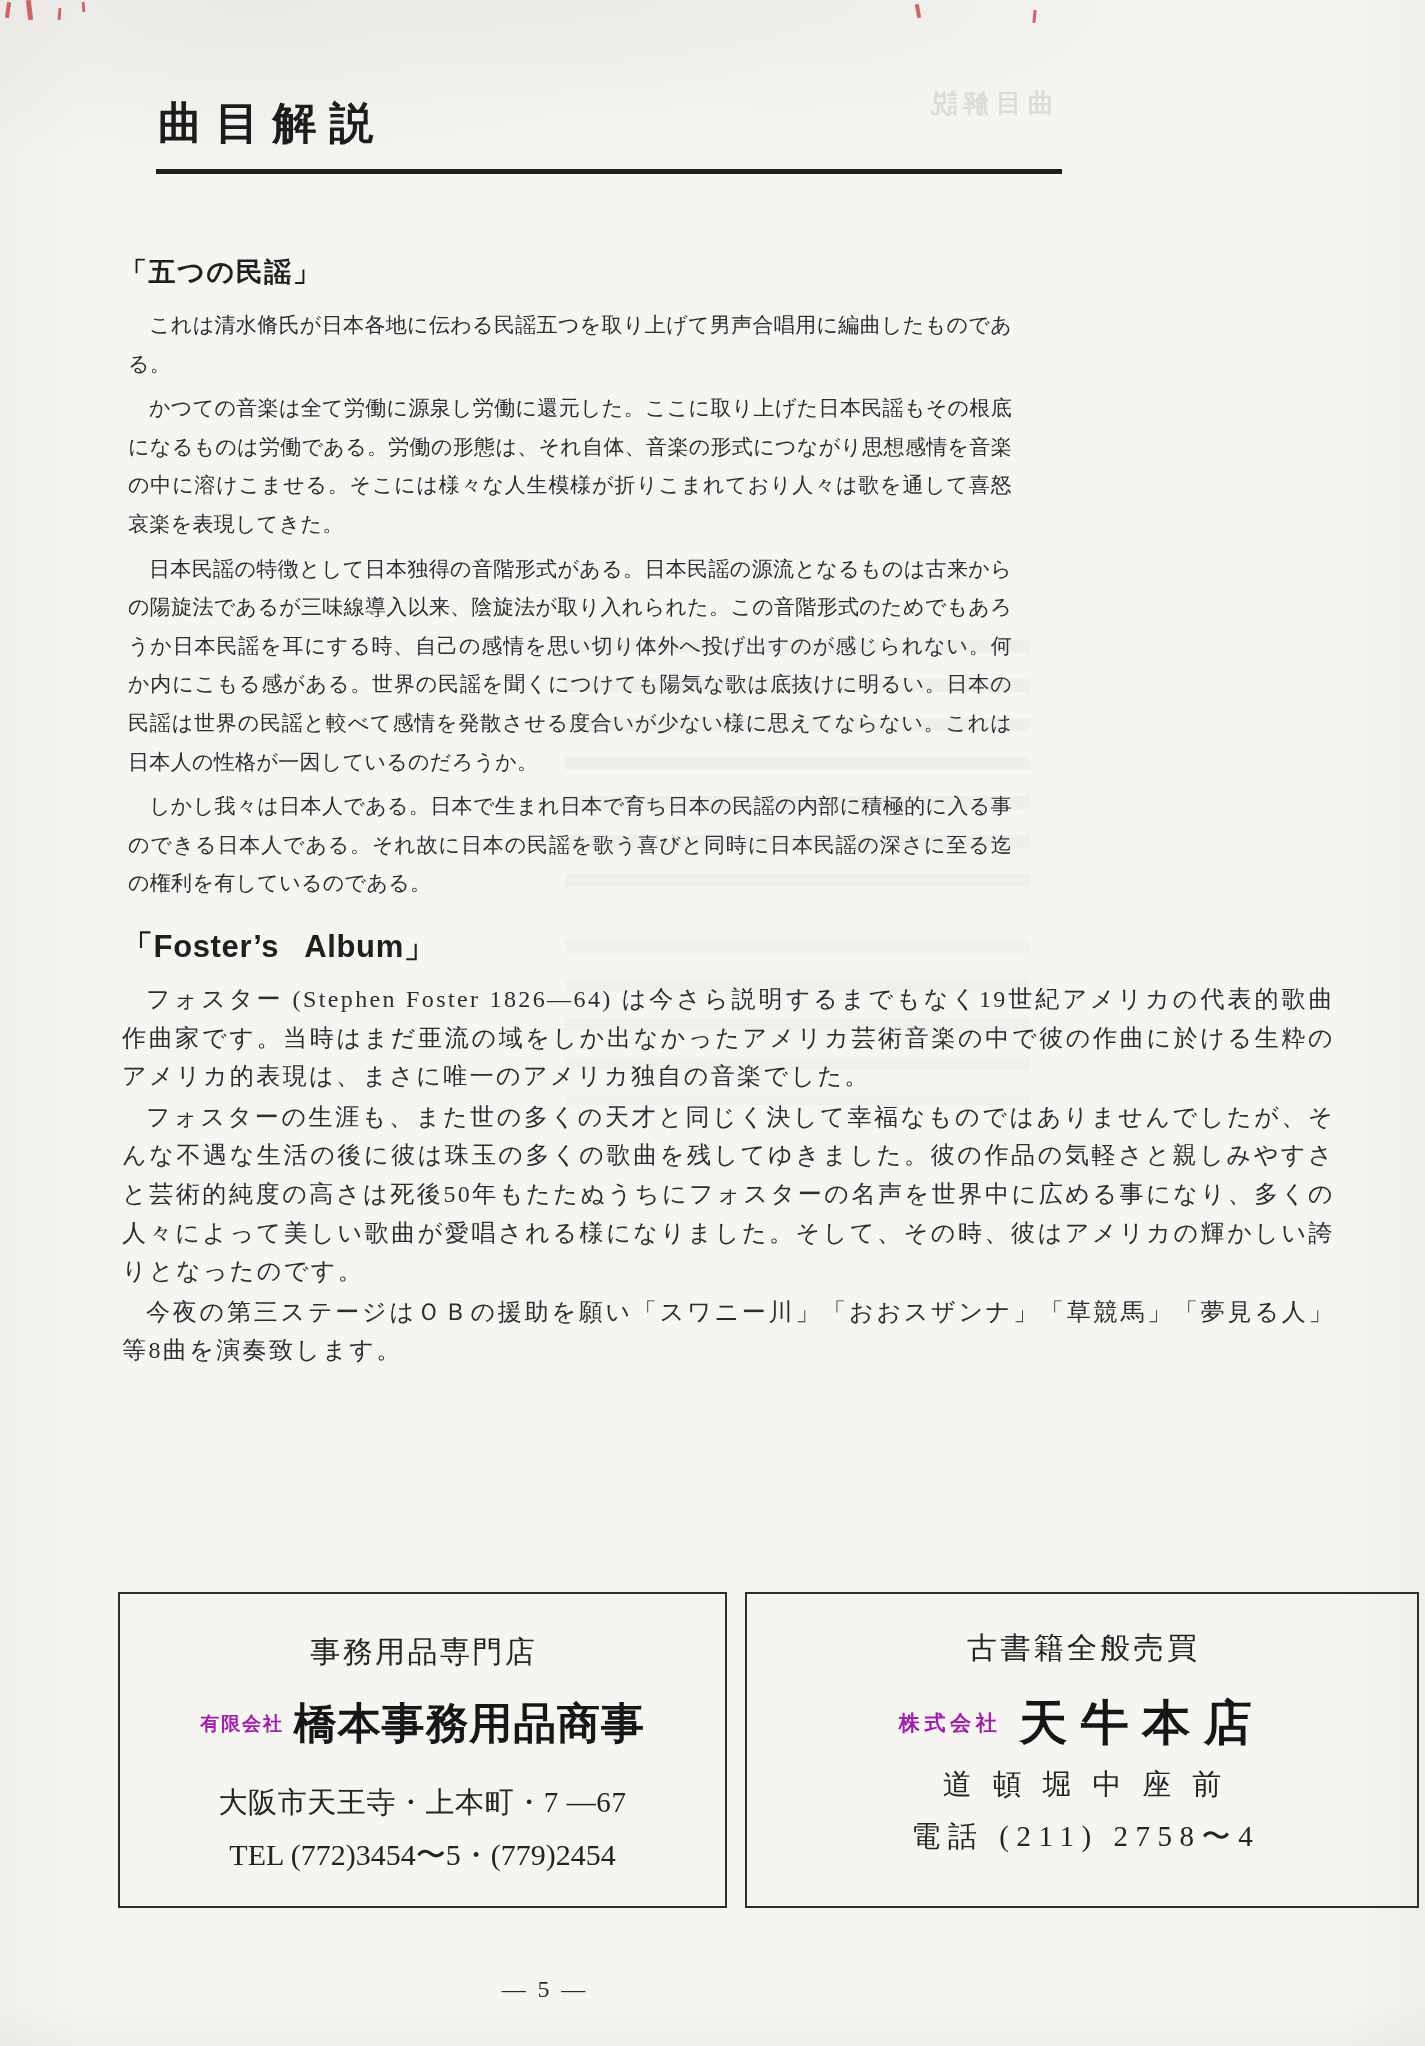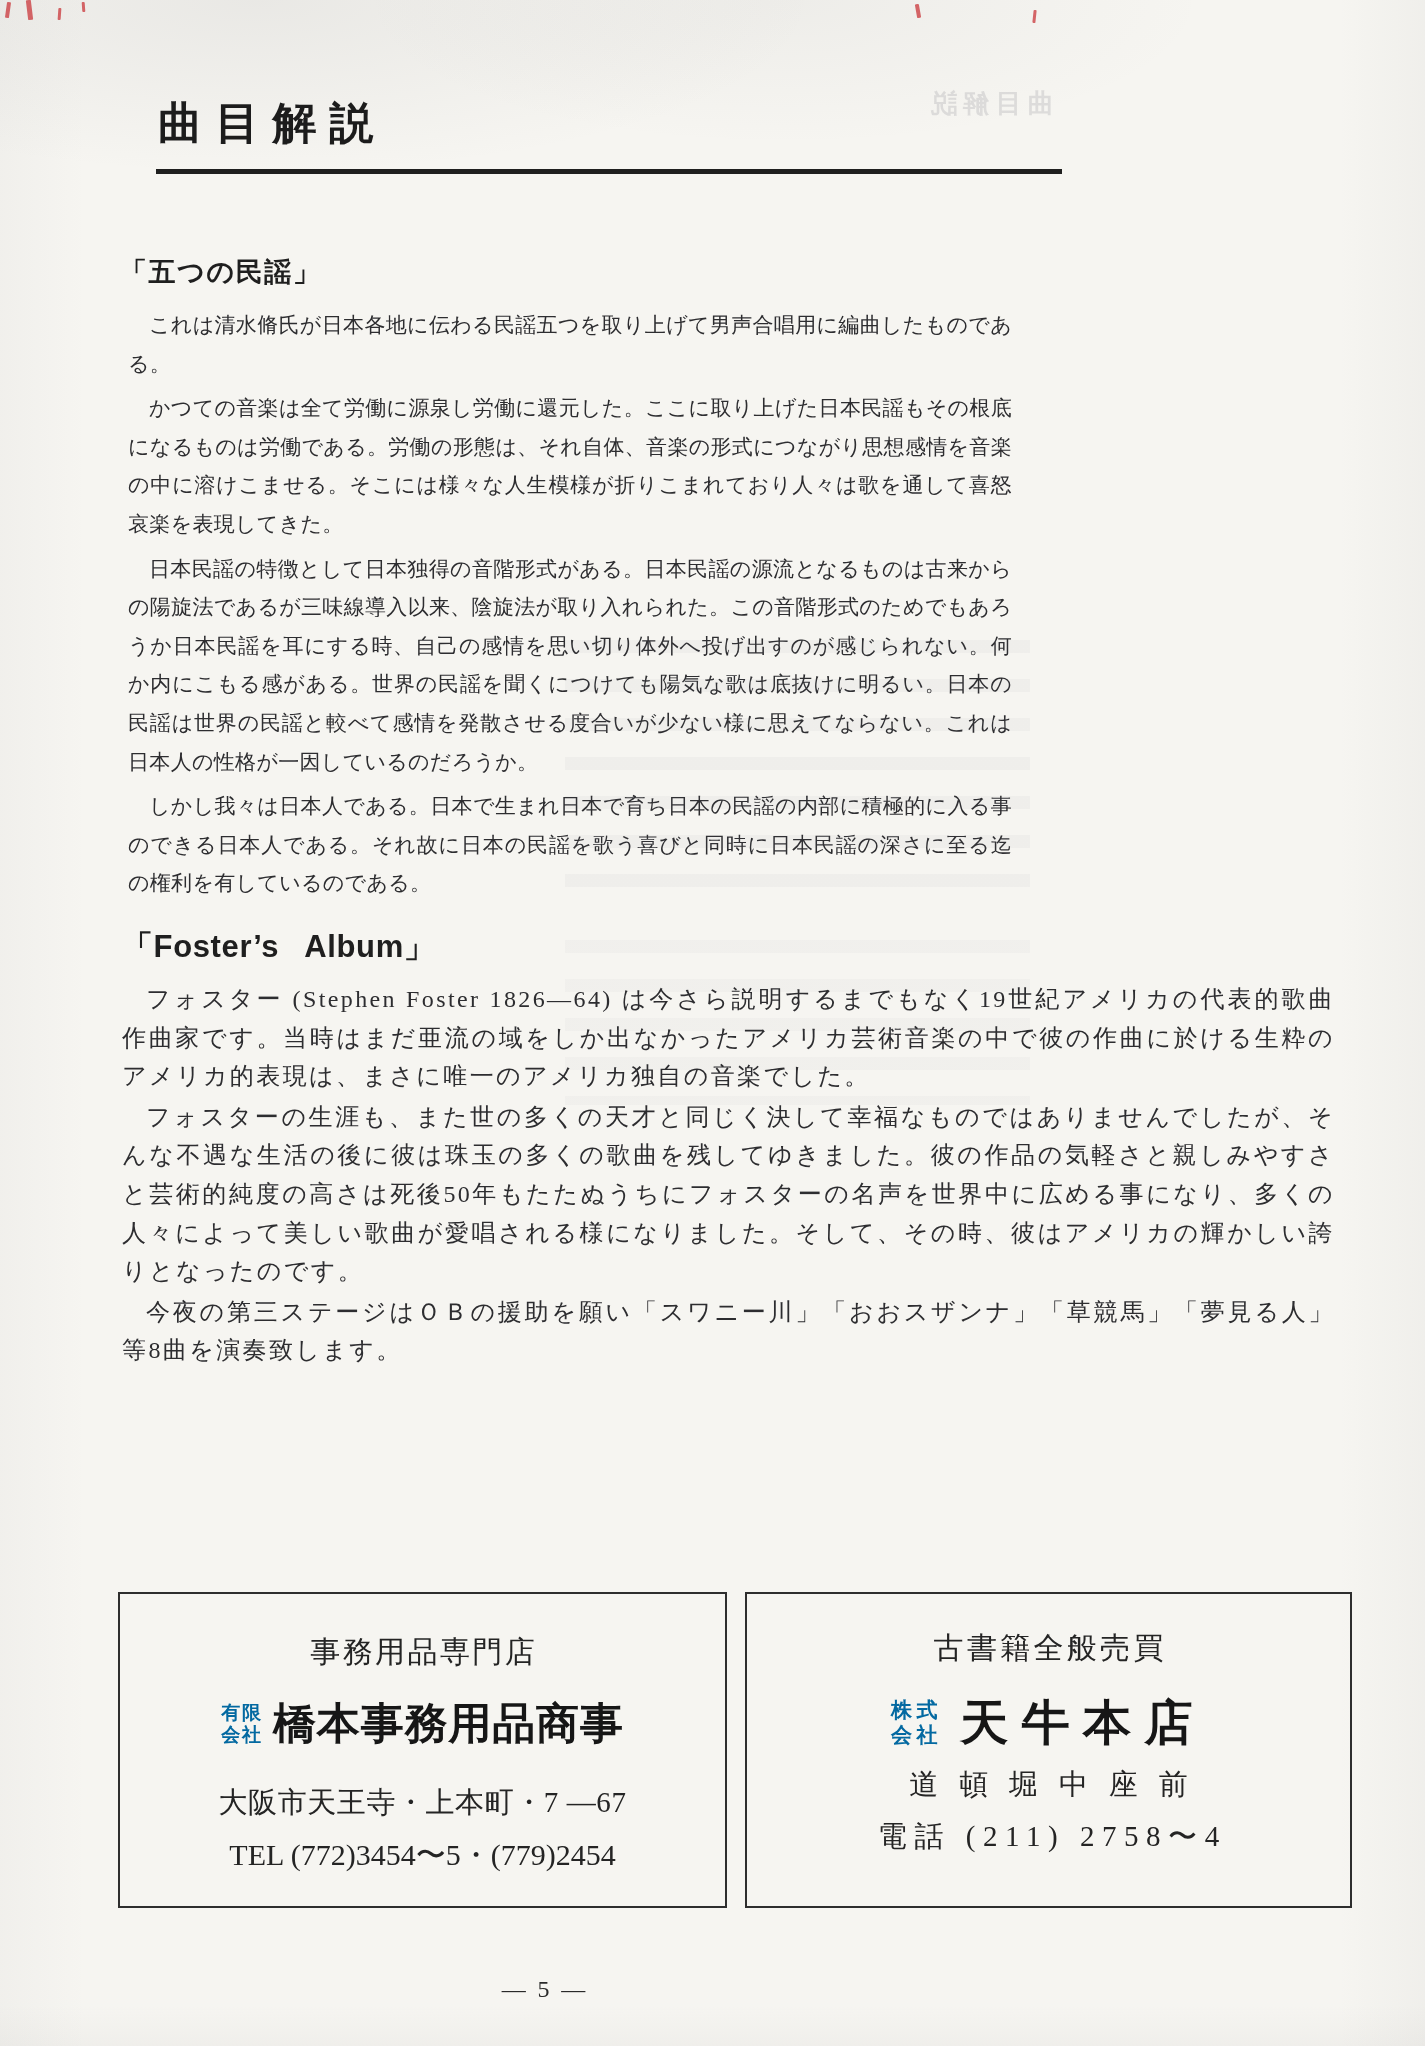--- a/index.html
+++ b/index.html
@@ -69,29 +69,29 @@
   .ghost-b{ left:565px; top:940px; width:465px; height:165px;
     background:repeating-linear-gradient(to bottom, rgba(110,110,125,0.040) 0 13px, transparent 13px 39px); }
 
   
   .ad{
     position:absolute; top:1592px; height:316px; box-sizing:border-box;
     border:2px solid #2e2e2e; display:flex; flex-direction:column; align-items:center;
     color:#242424;
   }
   .ad-left{ left:118px; width:609px; }
-  .ad-right{ left:745px; width:607px; }
+  .ad-right{ left:745px; width:674px; }
   .ad-tagline{ margin-top:38px; font-size:30px; letter-spacing:0.08em; text-indent:0.08em; white-space:nowrap; }
   .ad-right .ad-tagline{ letter-spacing:0.11em; text-indent:0.11em; margin-top:34px; }
   .ad-company{ display:flex; align-items:center; margin-top:22px; }
   .ad-prefix{
-    display:flex; flex-direction:column; justify-content:center;
+    display:flex; flex-direction:row; justify-content:center;
     font-family:"Liberation Sans","DejaVu Sans",sans-serif;
     font-size:19px; font-weight:bold; line-height:1.18; letter-spacing:0.10em;
-    margin-right:10px; color:#0369a1;
+    margin-right:10px; color:#a21caf;
   }
   .ad-name{
     font-family:"Liberation Sans","DejaVu Sans",sans-serif;
     font-size:43px; font-weight:bold; letter-spacing:0.02em; color:#161616; white-space:nowrap;
   }
   .ad-right .ad-prefix{ font-size:21px; letter-spacing:0.22em; margin-right:18px; }
   .ad-right .ad-name{ font-size:48px; letter-spacing:0.28em; }
   .ad-address{ margin-top:30px; font-size:29px; letter-spacing:0.02em; white-space:nowrap; }
   .ad-right .ad-address{ letter-spacing:0.72em; text-indent:0.72em; margin-top:10px; }
   .ad-phone{ margin-top:12px; font-size:30px; white-space:nowrap; }

